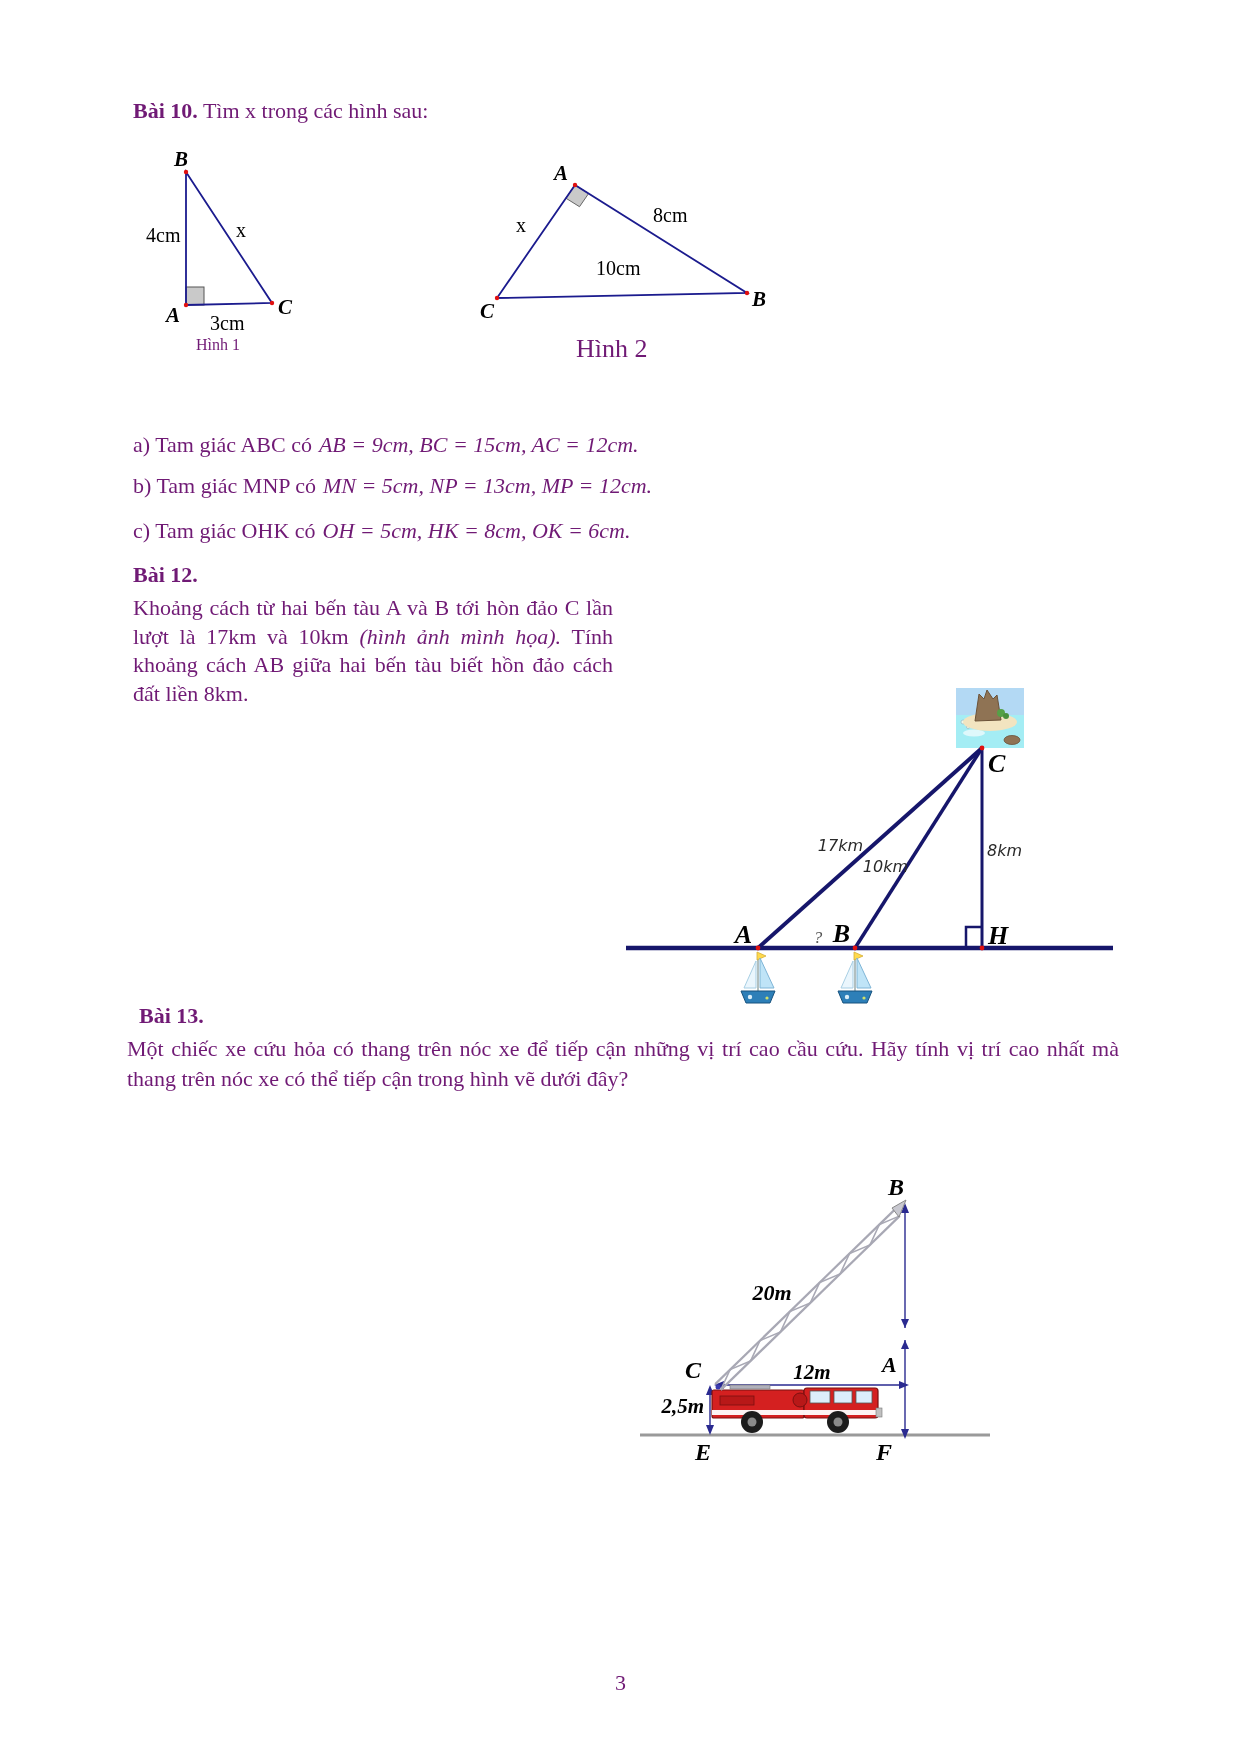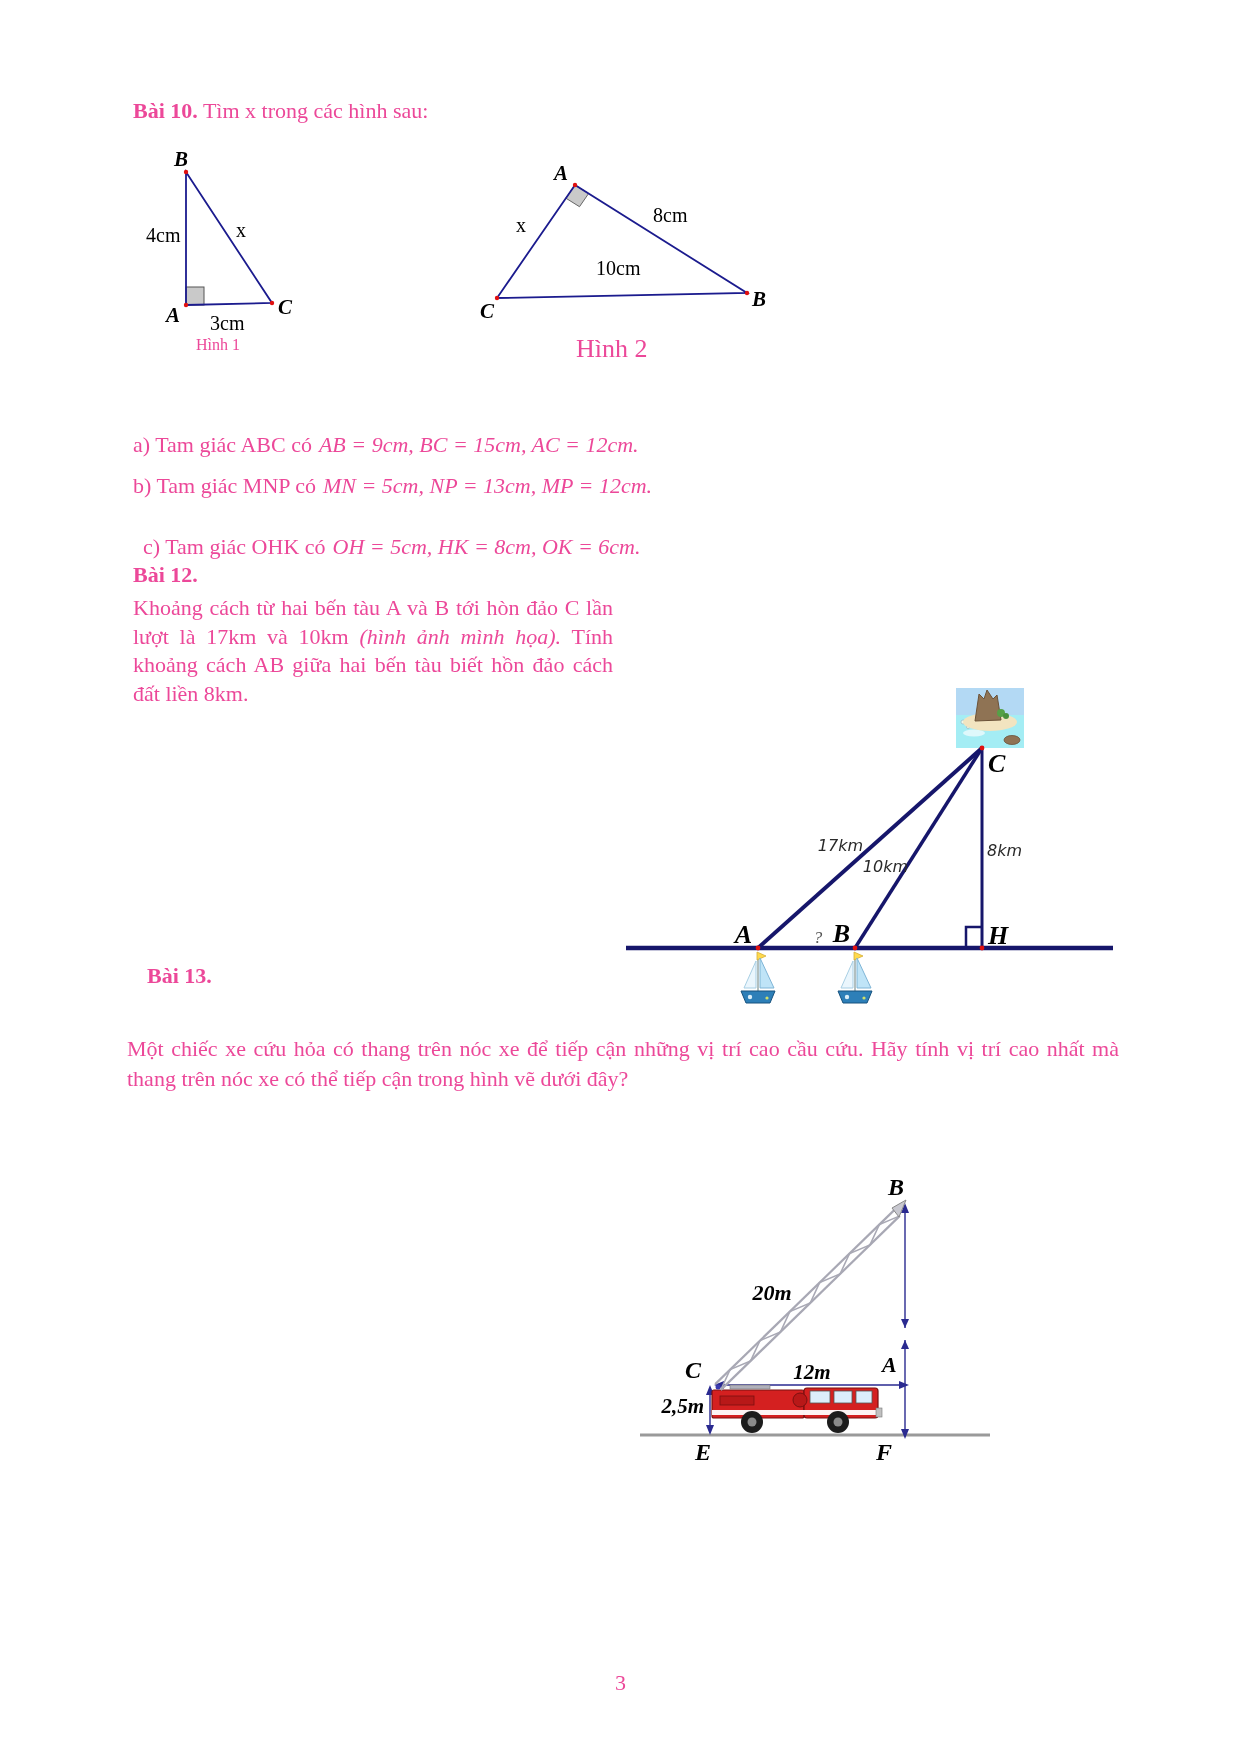--- a/index.html
+++ b/index.html
@@ -1,17 +1,17 @@
 <!DOCTYPE html>
 <html><head>
 <meta charset="utf-8">
 <style>
   html,body{margin:0;padding:0;background:#888;}
   .page{position:relative;width:1241px;height:1755px;background:#ffffff;
-        font-family:"Liberation Serif","DejaVu Serif",serif;color:#ec4899;overflow:hidden;}
+        font-family:"Liberation Serif","DejaVu Serif",serif;color:#701a75;overflow:hidden;}
   .abs{position:absolute;}
   .body-text{font-size:22px;line-height:28px;}
   .hdr b{font-weight:bold;}
   .caption{font-size:16px;}
   .math{font-style:italic;margin-left:7px;}
   .just{text-align:justify;}
   .pagenum{left:0;right:0;text-align:center;font-size:22px;}
   svg text{font-family:"Liberation Serif","DejaVu Serif",serif;}
   .vlabel{font-weight:bold;font-style:italic;}
   .kmlabel{font-family:"DejaVu Sans",sans-serif;font-style:italic;fill:#2a2a2a;}
@@ -54,21 +54,21 @@
     <text x="126" y="125" font-size="20">10cm</text>
   </svg>
   <div class="abs caption" style="left:576px;top:334px;font-size:26px;">Hình 2</div>
 
   <div class="abs body-text" style="left:133px;top:431px;">
     <span>a) Tam giác ABC có</span><span class="math">AB = 9cm, BC = 15cm, AC = 12cm.</span>
   </div>
   <div class="abs body-text" style="left:133px;top:472px;">
     <span>b) Tam giác MNP có</span><span class="math">MN = 5cm, NP = 13cm, MP = 12cm.</span>
   </div>
-  <div class="abs body-text" style="left:133px;top:533px;margin-left:10px;">
+  <div class="abs body-text" style="left:133px;top:517px;">
     <span>c) Tam giác OHK có</span><span class="math">OH = 5cm, HK = 8cm, OK = 6cm.</span>
   </div>
 
   <div class="abs body-text hdr" style="left:133px;top:561px;">
     <b>Bài 12.</b>
   </div>
   <div class="abs body-text just" style="left:133px;top:594px;width:480px;line-height:28.6px;">
     <span>Khoảng cách từ hai bến tàu A và B tới hòn đảo C lần lượt là 17km và 10km </span><i>(hình ảnh mình họa).</i><span> Tính khoảng cách AB giữa hai bến tàu biết hồn đảo cách đất liền 8km.</span>
   </div>
 
@@ -120,21 +120,21 @@
       <line x1="295" y1="354" x2="295" y2="392" stroke="#9aa" stroke-width="1.5"></line>
       <polygon points="294,352 303,356 294,360" fill="#ffd94d" stroke="#d4af37" stroke-width="0.8"></polygon>
       <polygon points="297,358 297,388 311,388" fill="#bfe4f7" stroke="#7fb5d6" stroke-width="1"></polygon>
       <polygon points="293,361 293,388 281,388" fill="#eaf6fd" stroke="#a8cfe4" stroke-width="1"></polygon>
       <polygon points="278,391 312,391 307,403 283,403" fill="#2d7fb8" stroke="#17527e" stroke-width="1"></polygon>
       <circle cx="287" cy="397" r="2.2" fill="#d9edf7"></circle>
       <circle cx="304" cy="398" r="1.6" fill="#cfe06a"></circle>
     </g>
   </svg>
 
-  <div class="abs body-text hdr" style="left:139px;top:962px;margin-left:8px;">
+  <div class="abs body-text hdr" style="left:139px;top:1002px;">
     <b>Bài 13.</b>
   </div>
   <div class="abs body-text just" style="left:127px;top:1034px;width:992px;line-height:30px;"> Một chiếc xe cứu hỏa có thang trên nóc xe để tiếp cận những vị trí cao cầu cứu. Hãy tính vị trí cao nhất mà thang trên nóc xe có thể tiếp cận trong hình vẽ dưới đây?</div>
 
   <svg class="abs" style="left:600px;top:1150px;" width="420" height="340">
 
     <line x1="40" y1="285" x2="390" y2="285" stroke="#9a9a9a" stroke-width="3"></line>
 
     <line x1="305" y1="57" x2="305" y2="178" stroke="#2a2a90" stroke-width="1.4"></line>
     <line x1="305" y1="190" x2="305" y2="285" stroke="#2a2a90" stroke-width="1.4"></line>

